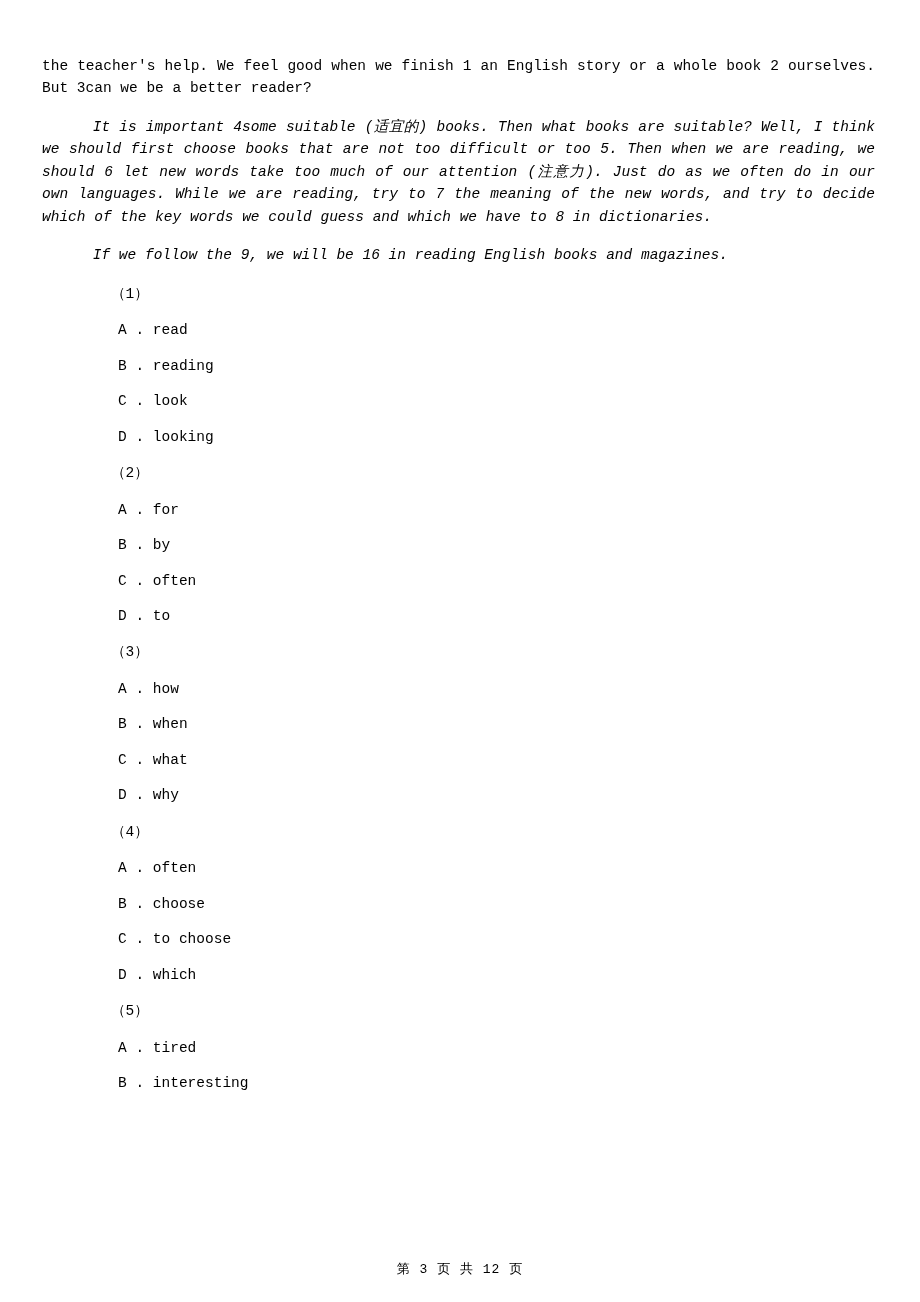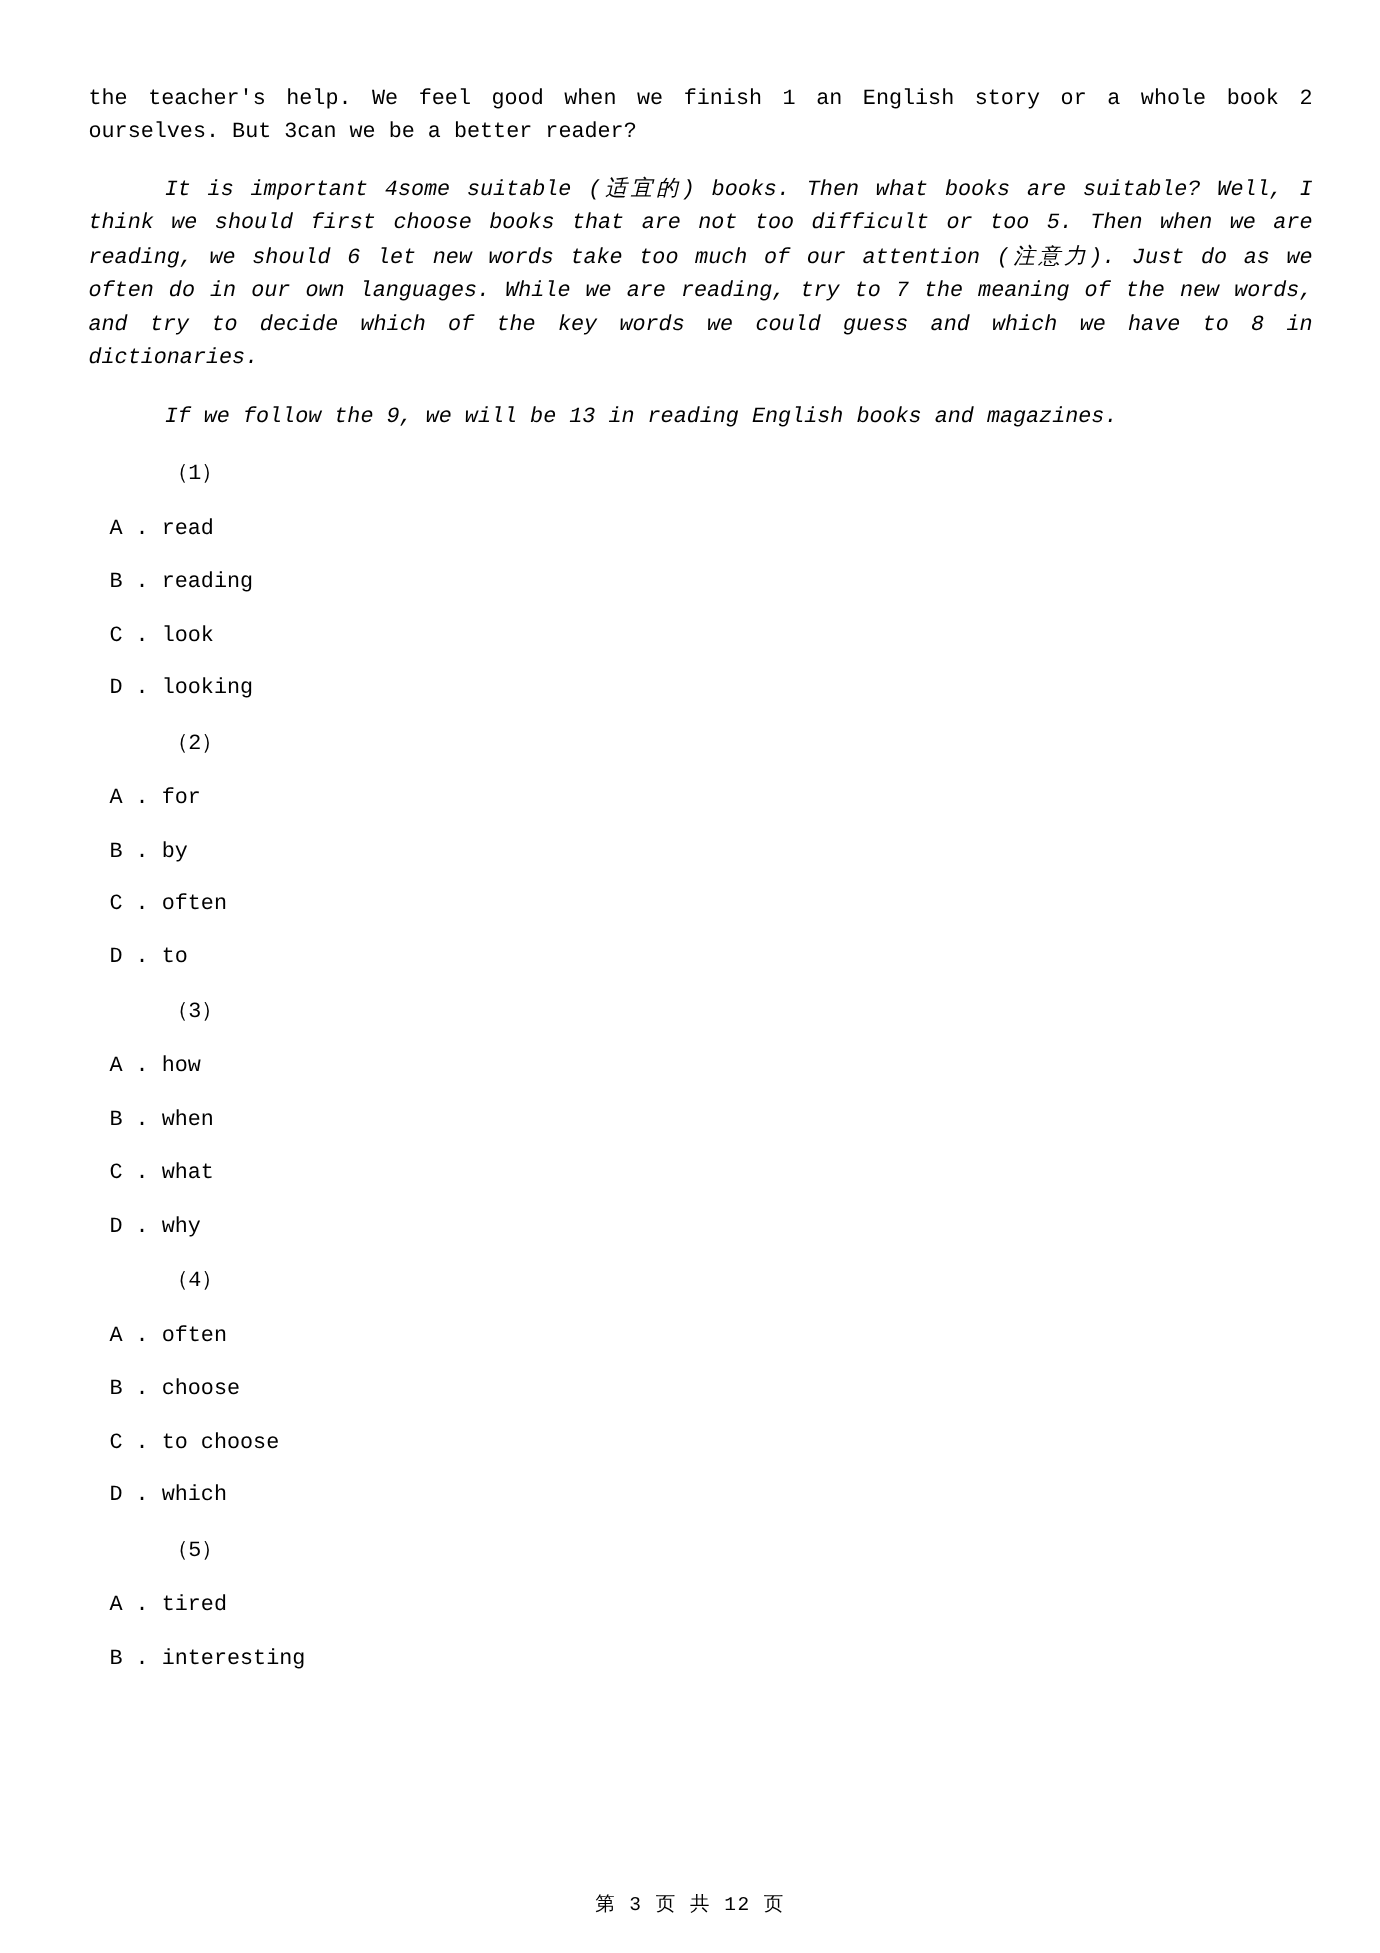--- a/index.html
+++ b/index.html
@@ -12,52 +12,52 @@
     height: 1302px;
     font-family: "SimSun", "宋体", "MS Song", "Courier New", monospace;
     font-size: 14.5px;
     color: #000000;
     line-height: 1.55;
     position: relative;
     box-sizing: border-box;
     padding: 55px 45px 0 42px;
   }
   .para {
-    margin: 0 0 16px 17px;
+    margin: 0 0 16px 0;
     text-align: justify;
     text-justify: inter-ideograph;
   }
   .indent {
     text-indent: 4em;
     font-style: italic;
   }
   .q-num {
     margin: 14px 0 14px 69px;
   }
   .opt {
-    margin: 13px 0 13px 31px;
+    margin: 13px 0 13px 76px;
   }
   .footer {
     position: absolute;
     bottom: 22px;
     left: 0;
     width: 920px;
     text-align: center;
     font-size: 13px;
     letter-spacing: 1px;
   }
 </style>
 </head>
 <body>
 
 <div class="para">the teacher's help. We feel good when we finish 1  an English story or a whole book 2  ourselves. But 3can we be a better reader?</div>
 
 <div class="para indent" style="text-indent:3.5em;">It is important 4some suitable (适宜的) books. Then what books are suitable? Well, I think we should first choose books that are not too difficult or too 5. Then when we are reading, we should 6  let new words take too much of our attention (注意力). Just do as we often do in our own languages. While we are reading, try to 7  the meaning of the new words, and try to decide which of the key words we could guess and which we have to 8  in dictionaries.</div>
 
-<div class="para indent" style="text-indent:3.5em;">If we follow the 9, we will be 13  in reading English books and magazines.</div>
+<div class="para indent" style="text-indent:3.5em;">If we follow the 9, we will be 16  in reading English books and magazines.</div>
 
 <div class="q-num">（1）</div>
 <div class="opt">A . read</div>
 <div class="opt">B . reading</div>
 <div class="opt">C . look</div>
 <div class="opt">D . looking</div>
 
 <div class="q-num">（2）</div>
 <div class="opt">A . for</div>
 <div class="opt">B . by</div>

